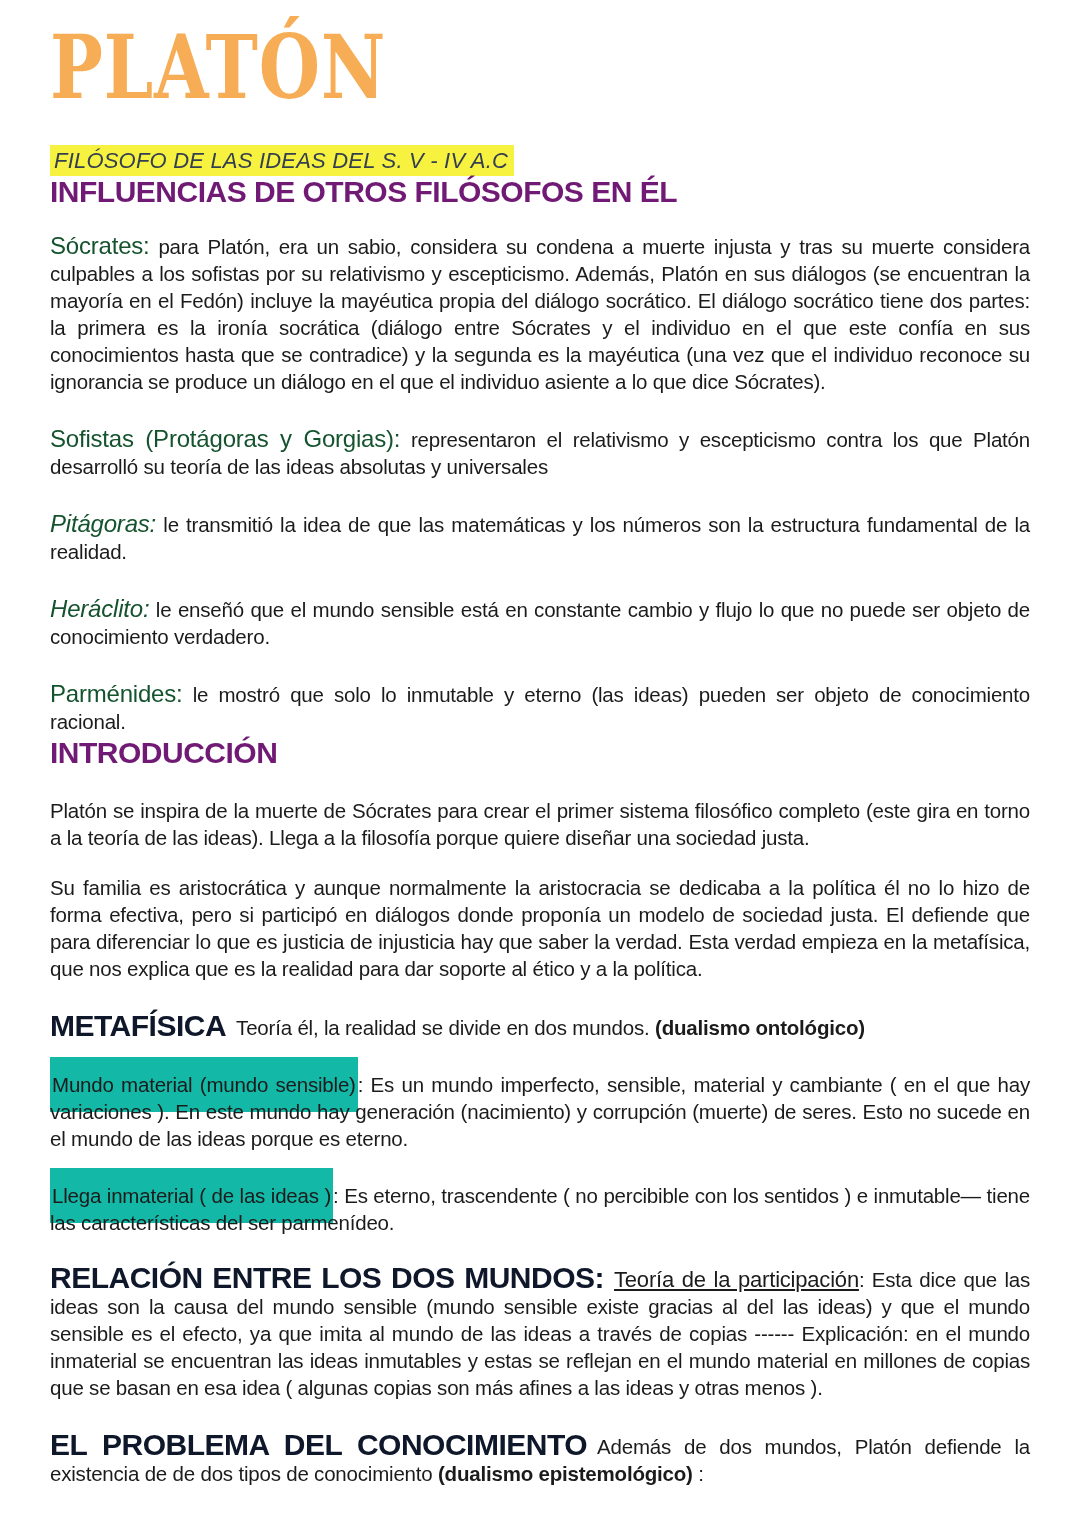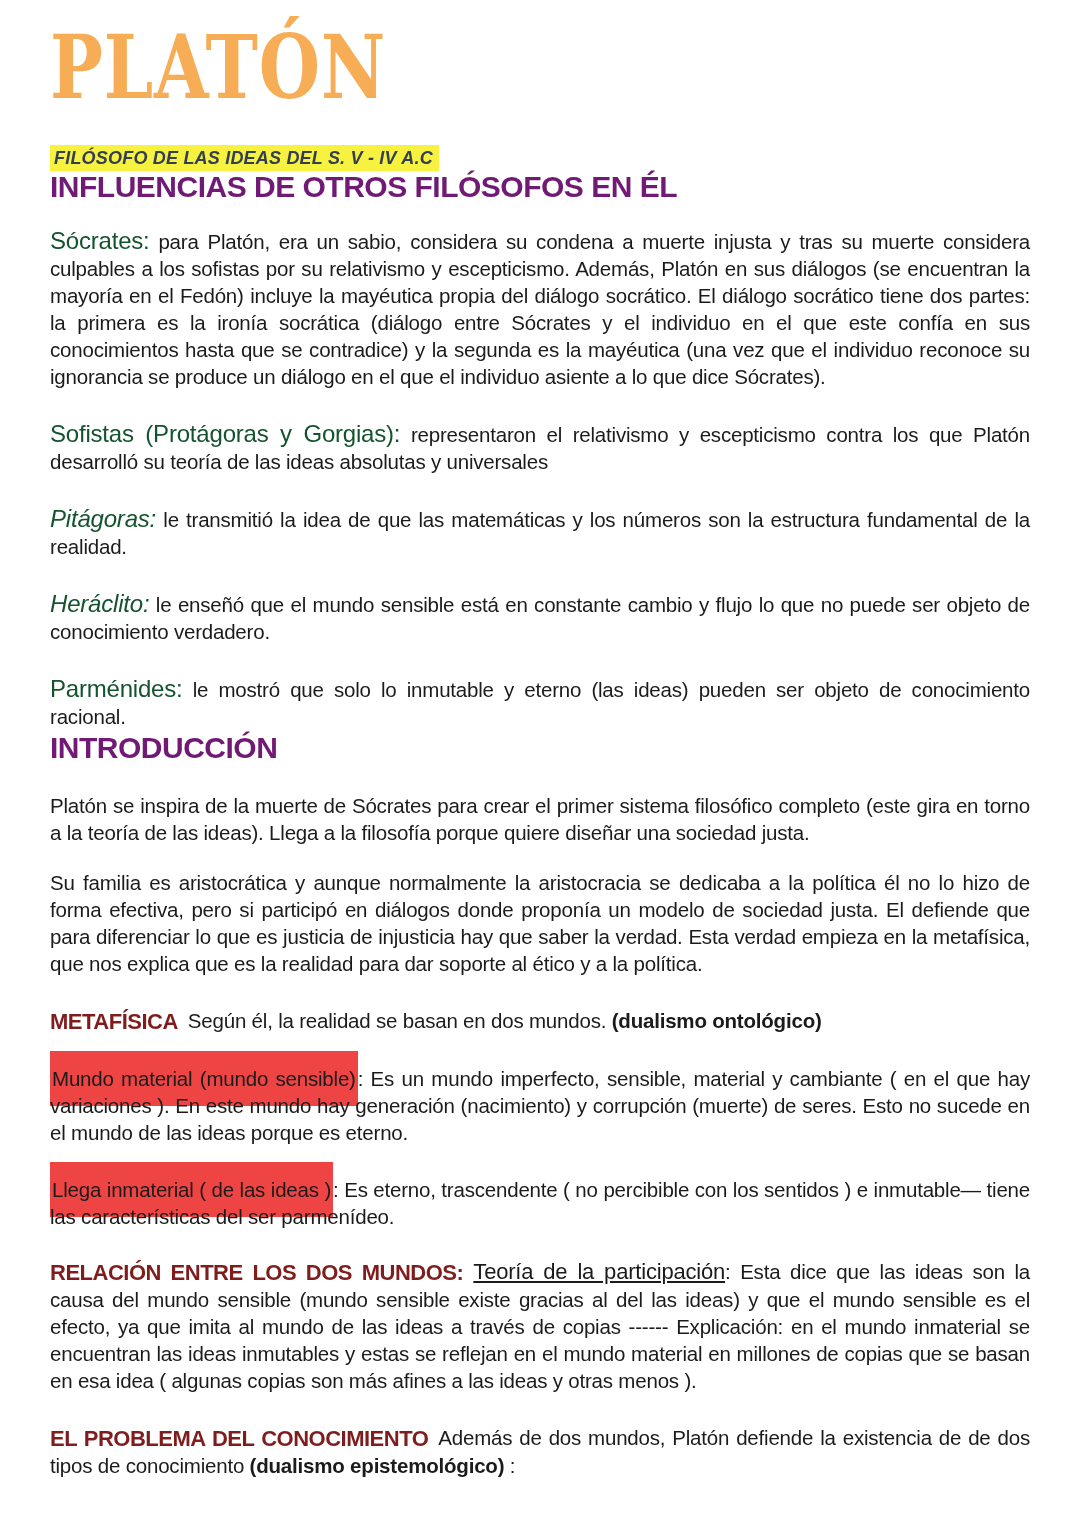--- a/index.html
+++ b/index.html
@@ -29,42 +29,42 @@
     transform-origin: left center;
     white-space: nowrap;
   }
 
   
   .subtitle-wrap { margin-top: 38px; }
   .subtitle {
     display: inline;
     background: #f7f23f;
     color: #333e50;
-    font-weight: bold;
+    font-weight: normal;
     font-style: italic;
-    font-size: 18px;
+    font-size: 22px;
     letter-spacing: 0.2px;
     padding: 3px 6px 3px 4px;
   }
 
   
   .h2 {
     margin: 2px 0 0 0;
     color: #701a75;
     font-weight: bold;
     font-size: 30px;
     line-height: 1.08;
     letter-spacing: -0.5px;
   }
 
   
   .h2-inline {
-    color: #7f1d1d;
+    color: #0f172a;
     font-weight: bold;
-    font-size: 22px;
+    font-size: 30px;
     letter-spacing: -0.5px;
     margin-right: 10px;
     vertical-align: -1px;
   }
 
   
   .body-p {
     margin: 23px 0 0 0;
     font-size: 20.5px;
     line-height: 27px;
@@ -76,21 +76,21 @@
 
   
   .lead {
     color: #14532d;
     font-size: 24px;
   }
   .lead.italic { font-style: italic; }
 
   
   .hl {
-    background: #ef4444;
+    background: #14b8a6;
     padding: 16px 2px;
   }
 
   .bold { font-weight: bold; }
   .underlined {
     text-decoration: underline;
     font-size: 22px;
   }
 </style>
 </head>
@@ -118,21 +118,21 @@
     <p class="body-p loose"><span class="lead italic">Heráclito:</span> <span>le enseñó que el mundo sensible está en constante cambio y flujo lo que no puede ser objeto de conocimiento verdadero.</span></p>
 
     <p class="body-p loose"><span class="lead">Parménides:</span> <span>le mostró que solo lo inmutable y eterno (las ideas) pueden ser objeto de conocimiento racional.</span></p>
 
     <h2 class="h2">INTRODUCCIÓN</h2>
 
     <p class="body-p tight">Platón se inspira de la muerte de Sócrates para crear el primer sistema filosófico completo (este gira en torno a la teoría de las ideas). Llega a la filosofía porque quiere diseñar una sociedad justa.</p>
 
     <p class="body-p">Su familia es aristocrática y aunque normalmente la aristocracia se dedicaba a la política él no lo hizo de forma efectiva, pero si participó en diálogos donde proponía un modelo de sociedad justa. El defiende que para diferenciar lo que es justicia de injusticia hay que saber la verdad. Esta verdad empieza en la metafísica, que nos explica que es la realidad para dar soporte al ético y a la política.</p>
 
-    <p class="body-p loose"><span class="h2-inline">METAFÍSICA</span><span>Según él, la realidad se basan en dos mundos. </span><span class="bold">(dualismo ontológico)</span></p>
+    <p class="body-p loose"><span class="h2-inline">METAFÍSICA</span><span>Teoría él, la realidad se divide en dos mundos. </span><span class="bold">(dualismo ontológico)</span></p>
 
     <p class="body-p loose"><span class="hl">Mundo material (mundo sensible)</span><span>: Es un mundo imperfecto, sensible, material y cambiante ( en el que hay variaciones ). En este mundo hay generación (nacimiento) y corrupción (muerte) de seres. Esto no sucede en el mundo de las ideas porque es eterno.</span></p>
 
     <p class="body-p loose"><span class="hl">Llega inmaterial ( de las ideas )</span><span>: Es eterno, trascendente ( no percibible con los sentidos ) e inmutable— tiene las características del ser parmenídeo.</span></p>
 
     <p class="body-p tight"><span class="h2-inline">RELACIÓN ENTRE LOS DOS MUNDOS:</span><span class="underlined">Teoría de la participación</span><span>: Esta dice que las ideas son la causa del mundo sensible (mundo sensible existe gracias al del las ideas) y que el mundo sensible es el efecto, ya que imita al mundo de las ideas a través de copias ------ Explicación: en el mundo inmaterial se encuentran las ideas inmutables y estas se reflejan en el mundo material en millones de copias que se basan en esa idea ( algunas copias son más afines a las ideas y otras menos ).</span></p>
 
     <p class="body-p loose"><span class="h2-inline">EL PROBLEMA DEL CONOCIMIENTO</span><span>Además de dos mundos, Platón defiende la existencia de de dos tipos de conocimiento </span><span class="bold">(dualismo epistemológico)</span><span> :</span></p>
 
   </div>

